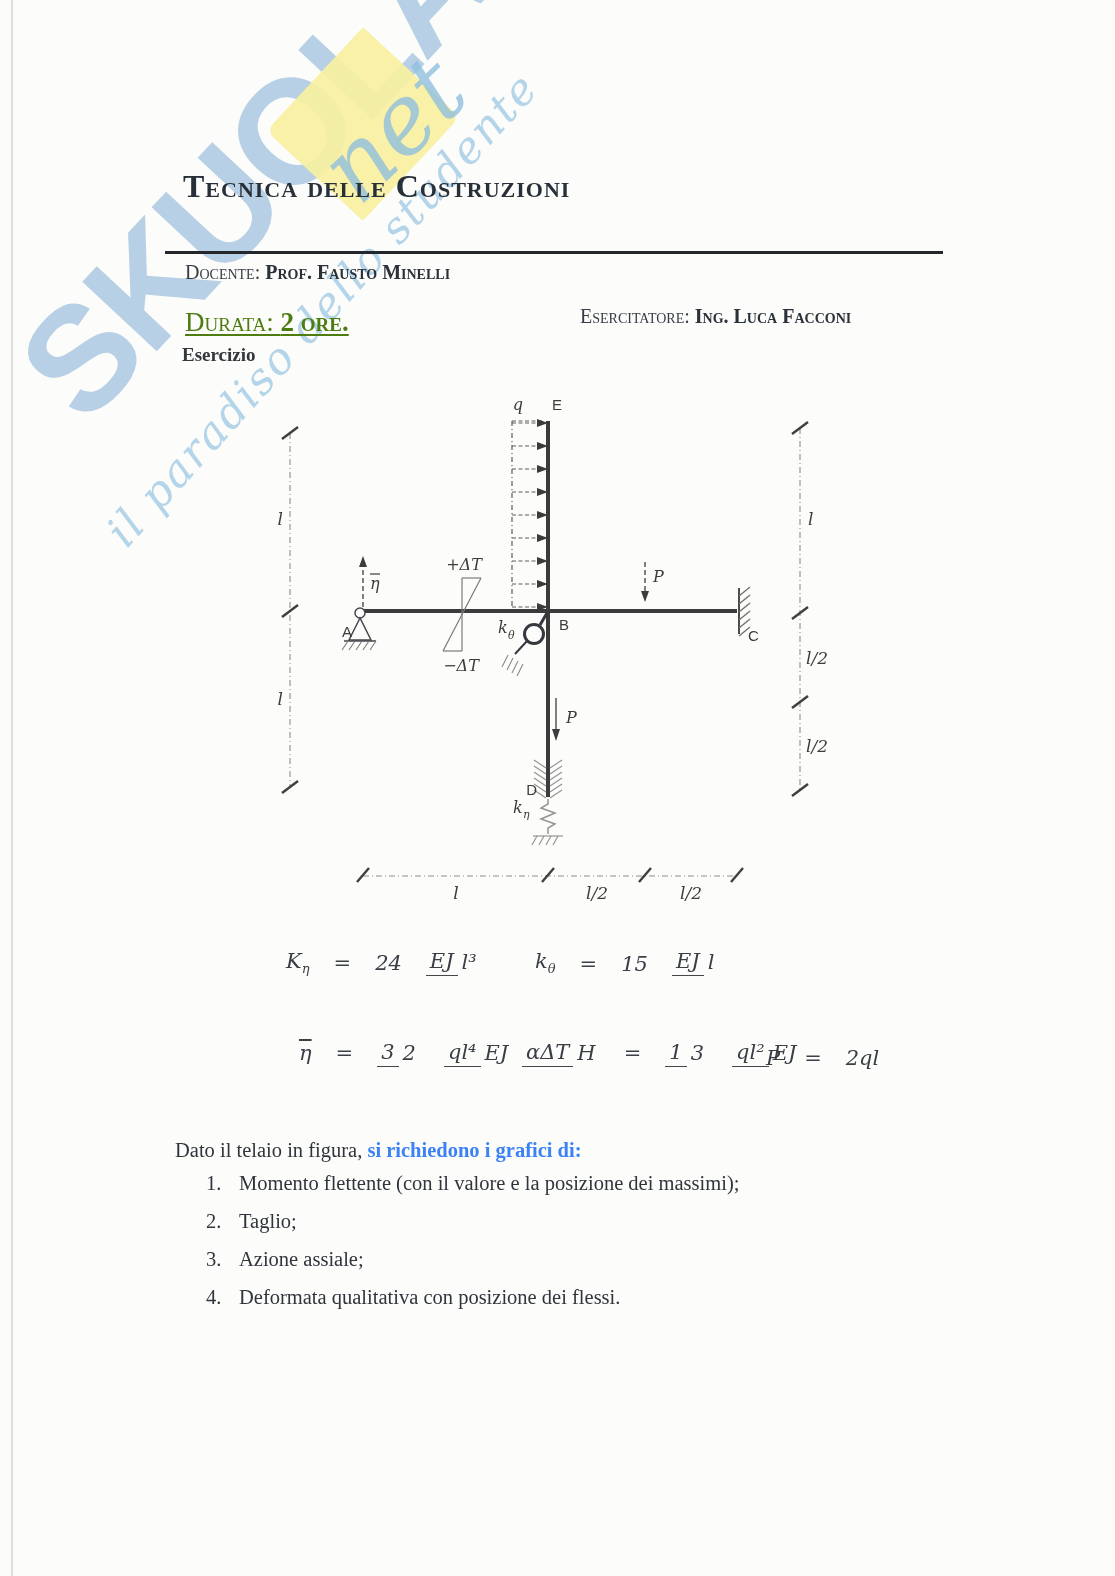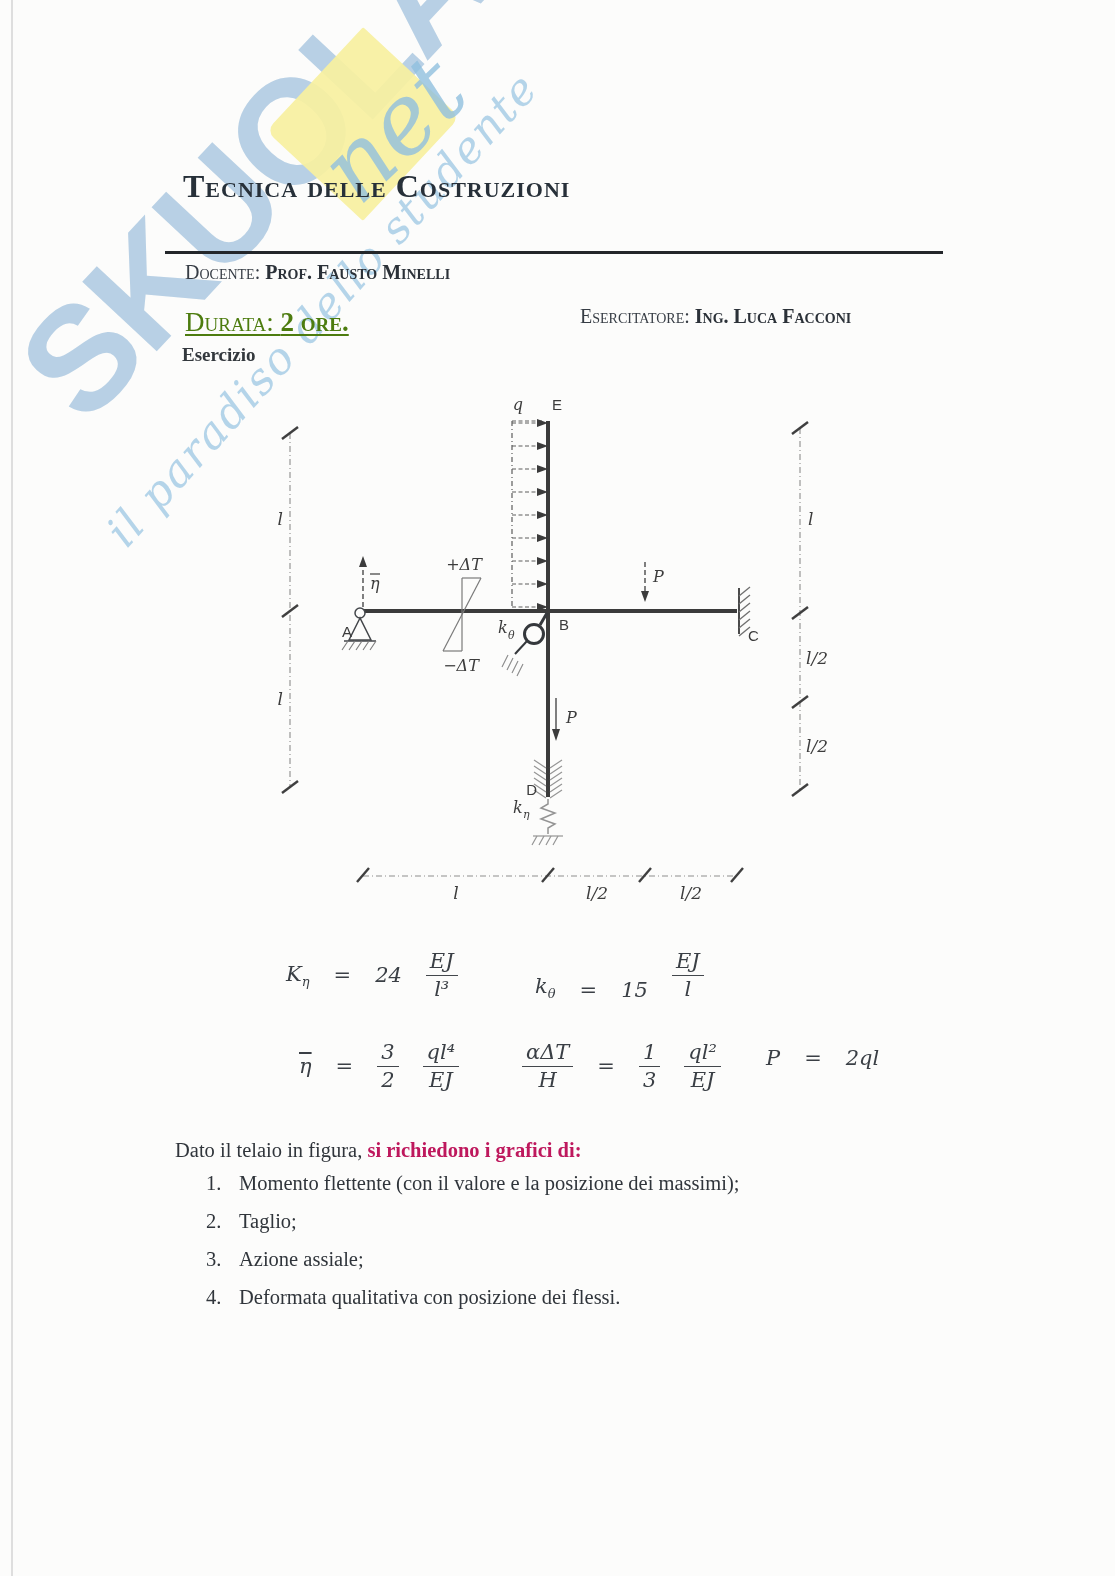--- a/index.html
+++ b/index.html
@@ -72,28 +72,28 @@
   .t-dim  { font-family:"DejaVu Serif", serif; font-style:italic; font-size:17px; fill:#555; }
   .t-sub  { font-family:"DejaVu Serif", serif; font-style:italic; font-size:11px; }
 
   
   .formula {
     position:absolute; display:flex; align-items:center; gap:24px;
     font-family:"DejaVu Serif", serif; font-style:italic;
     font-size:21px; color:#3a3f45; white-space:nowrap;
   }
   .formula sub { font-size:0.62em; font-style:italic; }
-  .frac { display:inline-flex; flex-direction:column; text-align:center; line-height:1.18; }
+  .frac { display:inline-flex; flex-direction:row; text-align:center; line-height:1.18; }
   .frac .num { border-bottom:1.6px solid #43474c; padding:0 4px 1px; display:block; }
   .frac .den { padding:1px 4px 0; display:block; }
   .olined { text-decoration:overline; }
 
   
   .task-intro { position:absolute; left:175px; top:1139px; font-size:20.5px; color:#30353b; }
-  .task-intro b { color:#be185d; }
+  .task-intro b { color:#3b82f6; }
   .task-list { position:absolute; left:206px; top:1172px; font-size:20.5px; color:#30353b; }
   .task-item { display:flex; margin-bottom:15px; }
   .task-item .no { width:24px; margin-right:9px; }
 </style>
 </head>
 <body>
 
 <div class="page">
   <div class="scan-edge"></div>
 

